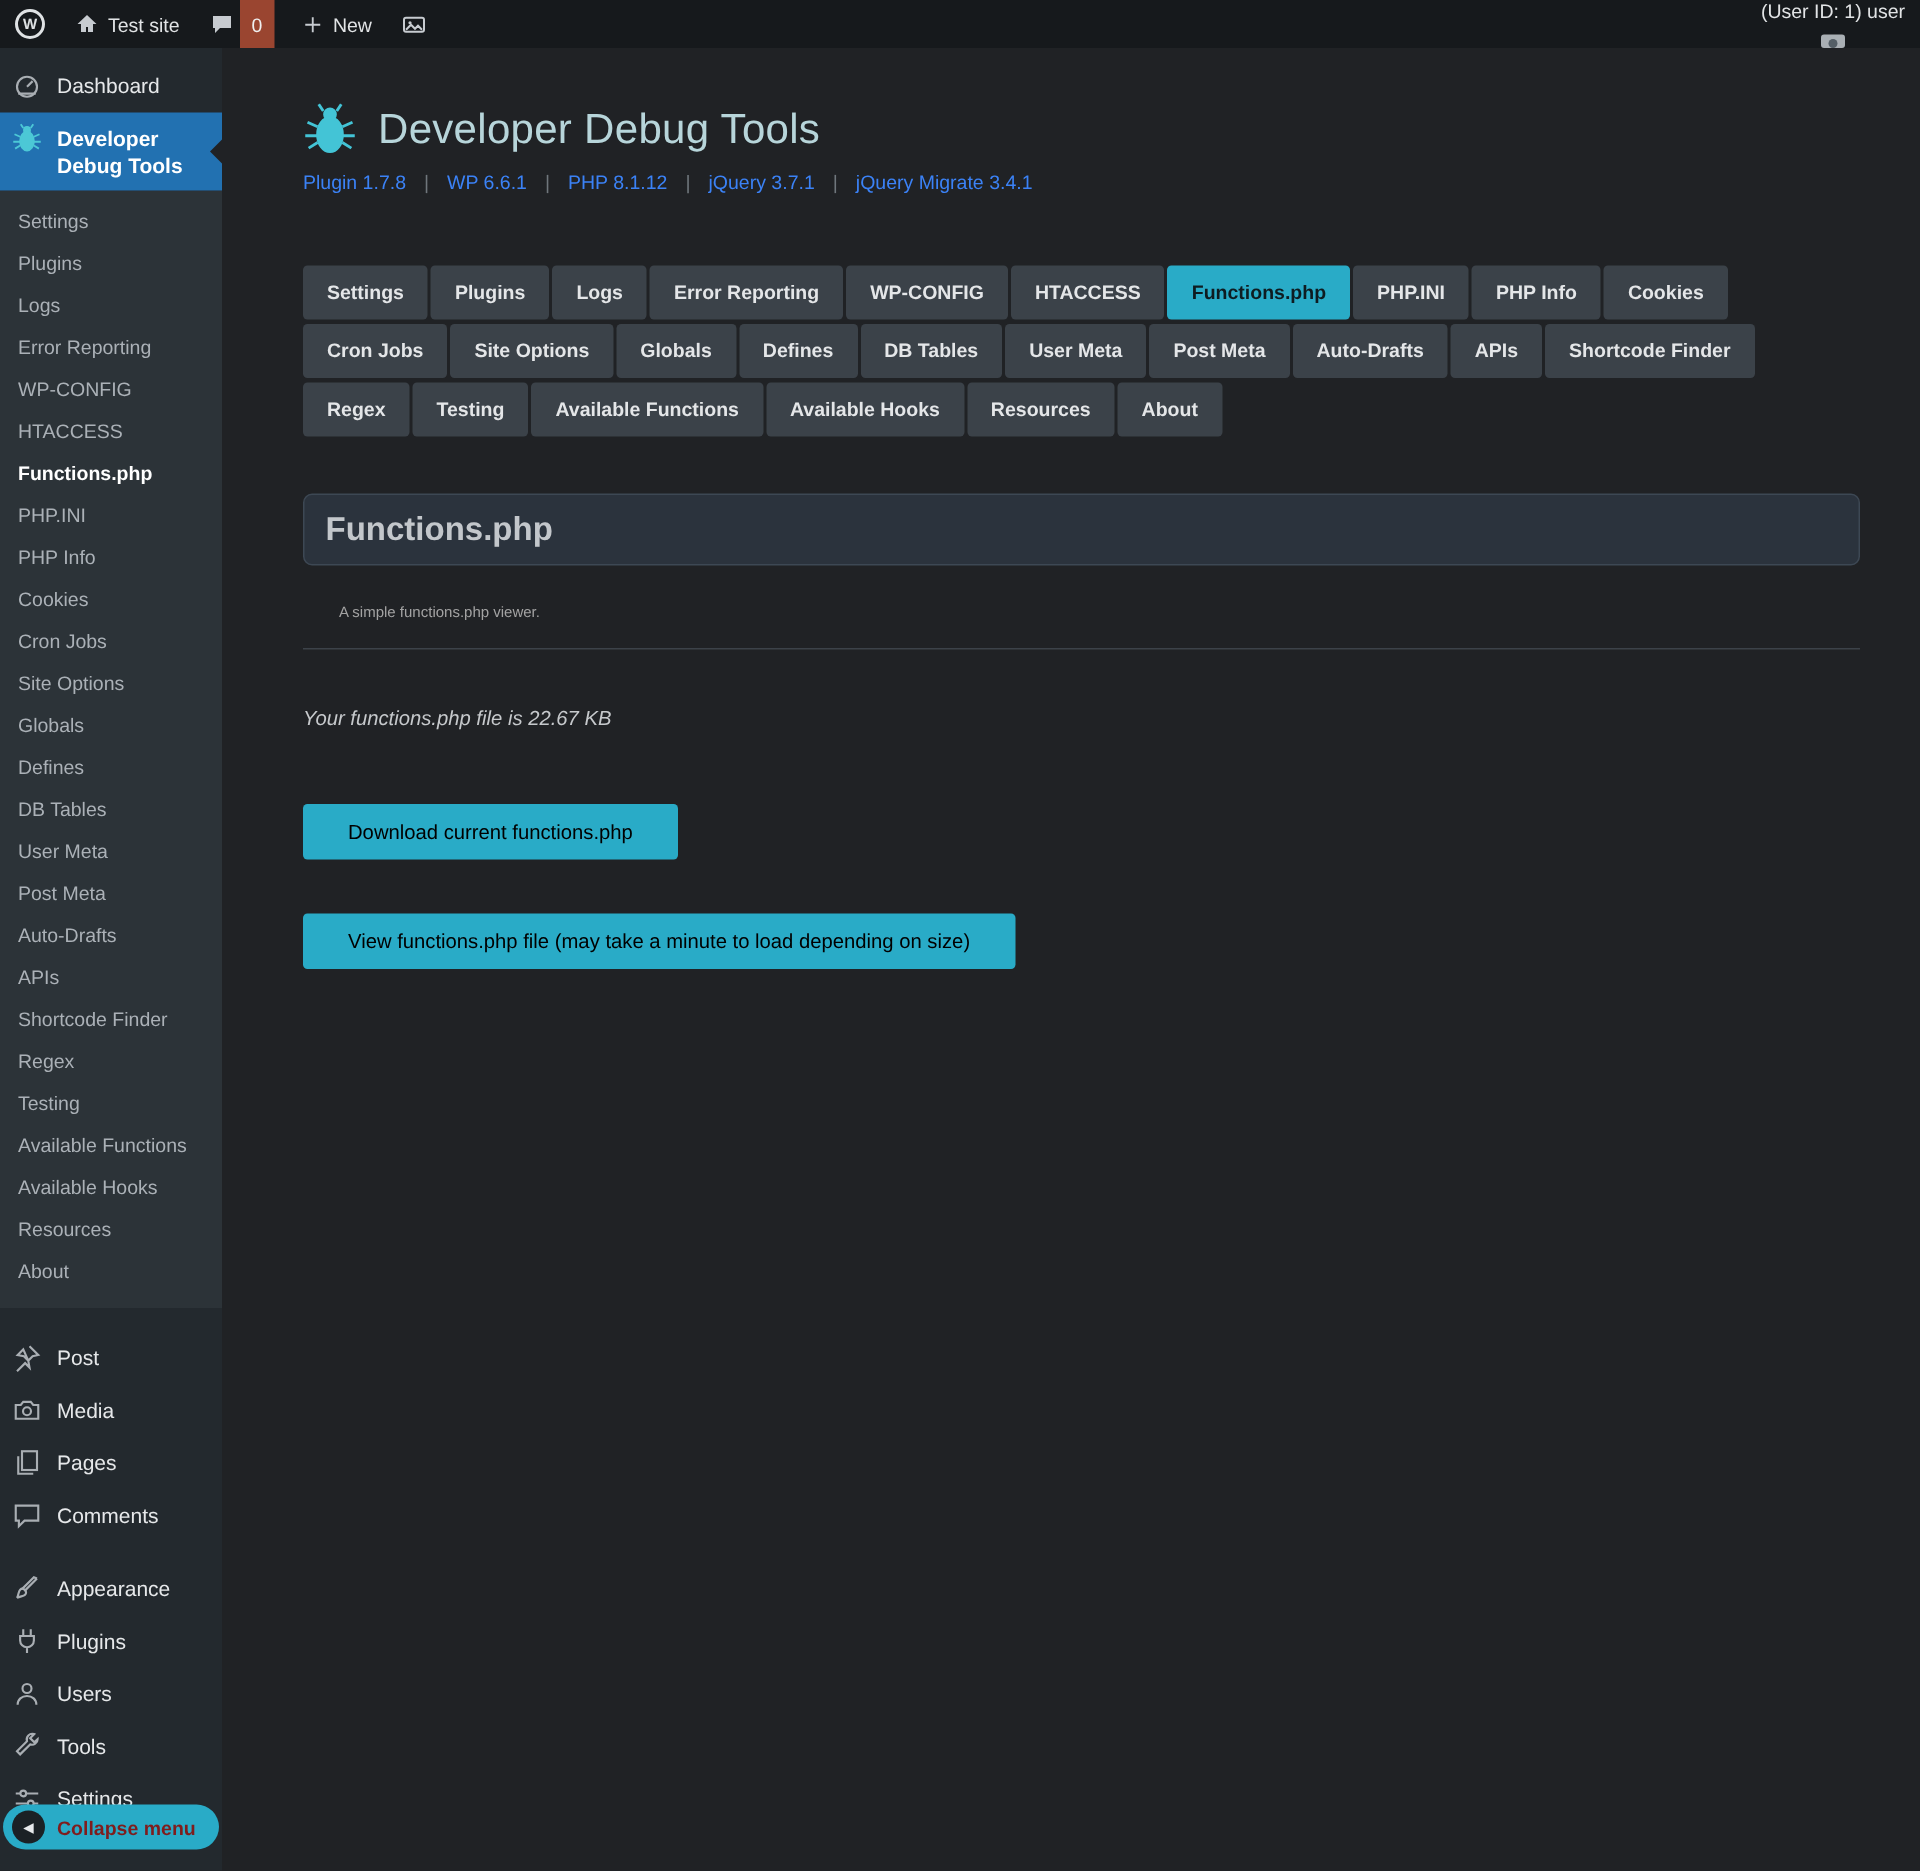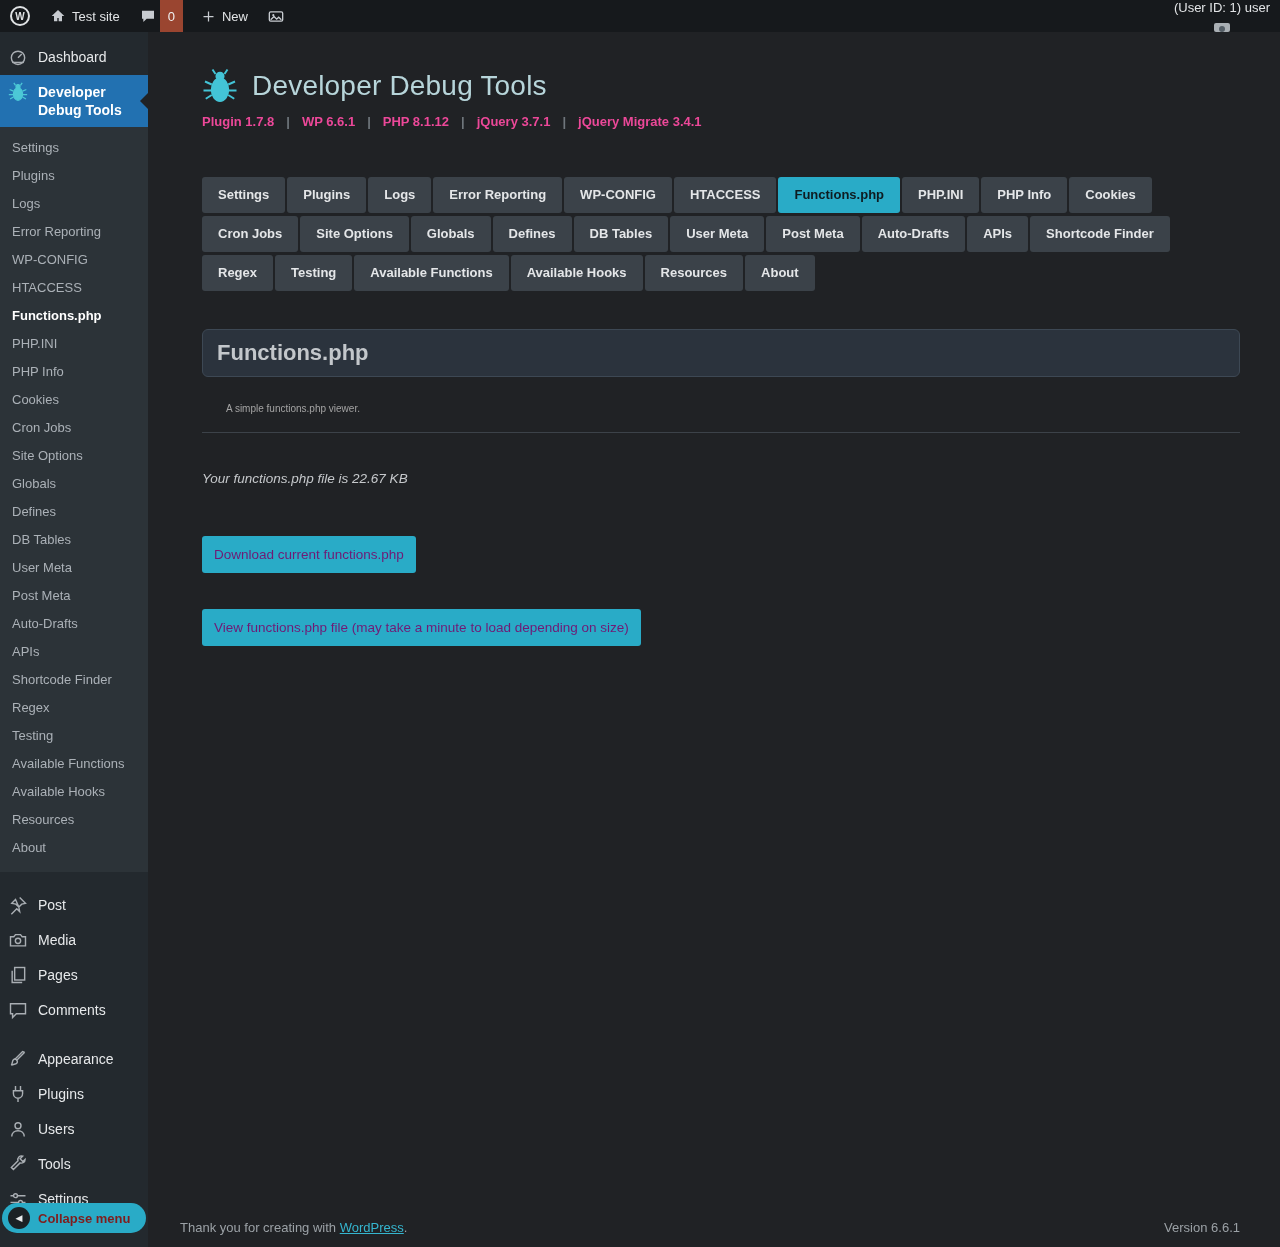--- a/index.html
+++ b/index.html
@@ -43,36 +43,36 @@
   .collapse-circle{ width:22px; height:22px; border-radius:50%; background:#1b2125; color:#e8eaec;
     display:flex; align-items:center; justify-content:center; font-size:9px; }
   .collapse-label{ color:#7f1d1d; font-size:13px; font-weight:bold; }
 
   
   .content{ position:absolute; left:160px; right:0; top:0; bottom:0; background:var(--content-bg); padding-top:32px; }
   .wrap{ margin:0 40px 0 42px; }
   .page-header{ display:flex; align-items:center; gap:14px; margin-top:36px; }
   .bug-icon-large{ color:#43c4d6; }
   .page-title{ margin:0; font-size:28px; font-weight:400; color:#b7d5da; letter-spacing:.2px; }
-  .meta{ margin-top:10px; font-size:13px; color:#ec4899; display:flex; align-items:center;font-weight:bold; }
+  .meta{ margin-top:10px; font-size:13px; color:#3b82f6; display:flex; align-items:center; }
   .meta-item + .meta-item::before{ content:"|"; margin:0 12px; color:#6f767c; }
 
   .tabs{ margin-top:48px; display:flex; flex-wrap:wrap; gap:3px 2px; }
   .tab{ background:var(--tab-bg); color:#e4e6e8; border:none; font-family:inherit; font-size:13px;
     font-weight:bold; padding:10px 16px; border-radius:3px; cursor:pointer; line-height:16px; }
   .tab.active{ background:var(--accent); color:#0e1c21; }
 
   .panel-header{ margin-top:38px; background:var(--panel-bg); border:1px solid var(--panel-border);
     border-radius:6px; padding:10px 14px; }
   .panel-title{ margin:0; font-size:22px; font-weight:bold; color:#c3c7cb; }
   .panel-desc{ margin-top:26px; font-size:10px; color:#a3a3a3;margin-left:24px; }
   .divider{ margin-top:18px; border:none; border-top:1px solid #3c4249; }
   .file-info{ margin-top:38px; font-size:13.5px; font-style:italic; color:#c6c9cc; }
-  .action-btn{ display:block; margin-top:50px; background:var(--accent); color:#701a75; border:none;
-    font-family:inherit; font-size:13.5px; padding:11px 12px; border-radius:3px; cursor:pointer; }
+  .action-btn{ display:block; margin-top:50px; background:var(--accent); color:#000000; border:none;
+    font-family:inherit; font-size:13.5px; padding:11px 30px; border-radius:3px; cursor:pointer; }
   .action-btn.second{ margin-top:36px; }
 
   .footer{ position:absolute; left:20px; right:40px; bottom:12px; display:flex;
     justify-content:space-between; font-size:13px; color:#9ba1a6; }
   .footer a{ color:#35b6cf; text-decoration:underline; cursor:pointer; }
 </style>
 </head>
 <body>
 
 <div class="admin-bar">
@@ -342,20 +342,13 @@
     <hr class="divider">
 
     <p class="file-info">Your functions.php file is 22.67 KB</p>
 
     <button class="action-btn">Download current functions.php</button>
 
     <button class="action-btn second">View functions.php file (may take a minute to load depending on size)</button>
 
   </div>
 
-  <div class="footer">
-    <span>
-      <span>Thank you for creating with</span>
-      <a>WordPress</a><span>.</span>
-    </span>
-    <span>Version 6.6.1</span>
-  </div>
 </div>
 
 </body></html>

